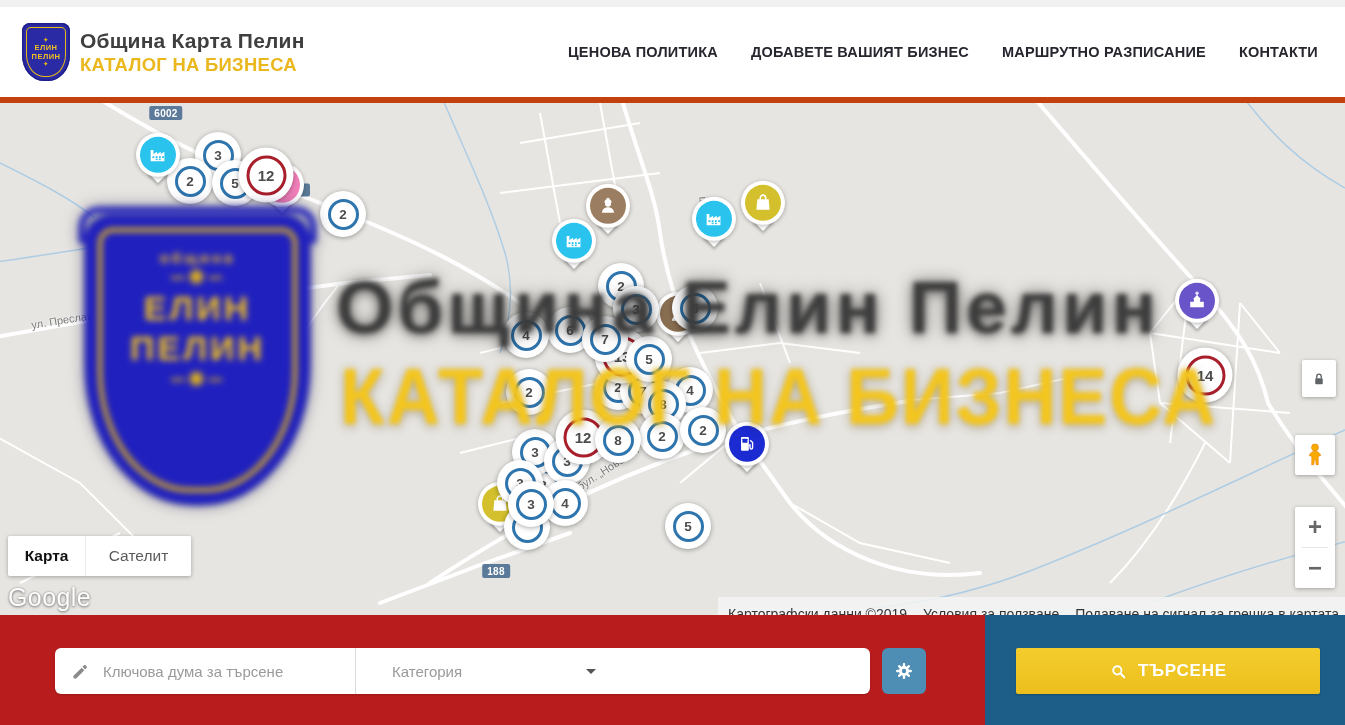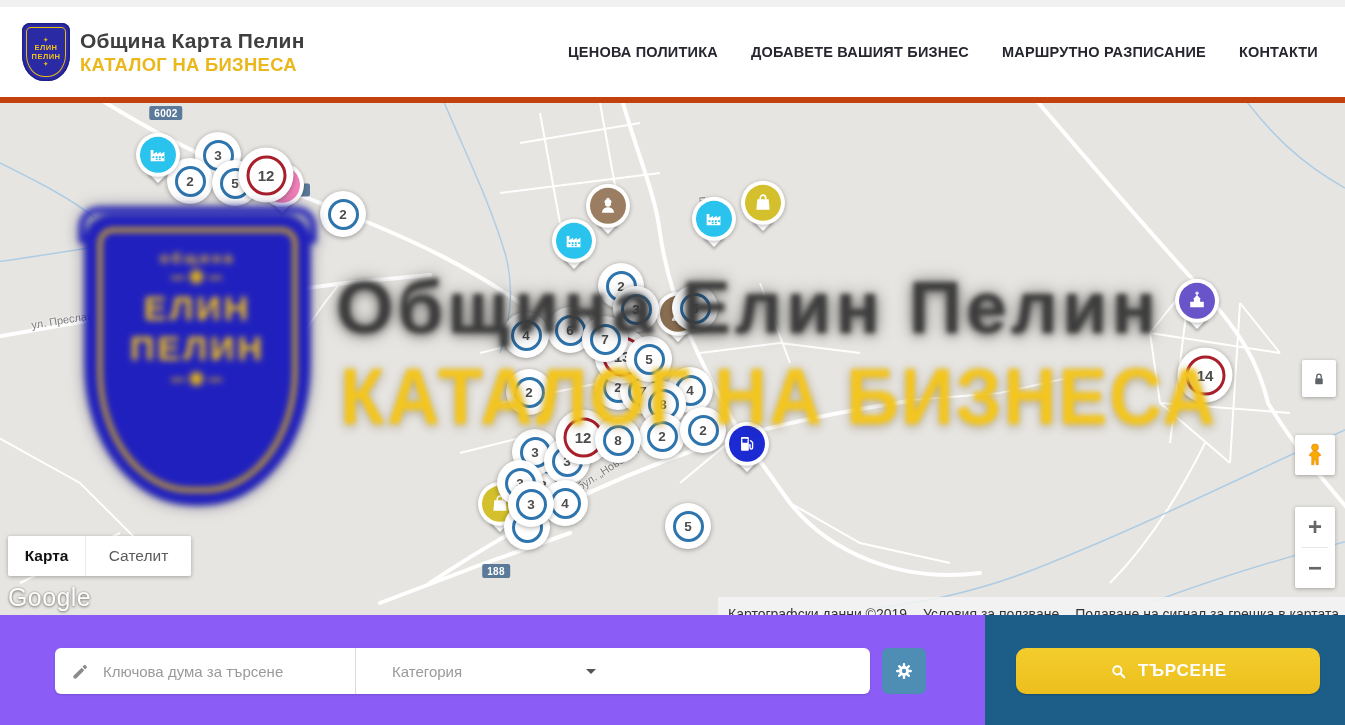--- a/index.html
+++ b/index.html
@@ -105,21 +105,21 @@
   #google-logo { position:absolute; left:8px; top:480px; z-index:40; color:#fff;
     font-size:25px; font-weight:500; letter-spacing:.4px; cursor:pointer;
     text-shadow:0 1px 3px rgba(0,0,0,.45), 0 0 2px rgba(0,0,0,.3); }
   #attribution { position:absolute; right:0; top:494px; height:34px; z-index:40;
     background:rgba(245,245,245,.85); display:flex; align-items:center; gap:16px;
     padding:0 6px 0 10px; font-size:14px; color:#333; }
   #attribution .link { cursor:pointer; }
 
   
   #searchbar { position:absolute; left:0; top:615px; width:1345px; height:110px;
-    background:#8b5cf6; z-index:100; }
+    background:#b91c1c; z-index:100; }
   #searchbar .right-zone { position:absolute; left:985px; top:0; width:360px; height:110px;
     background:#1d5e89; }
   #search-fields { position:absolute; left:55px; top:33px; width:815px; height:46px;
     background:#fff; border-radius:6px; display:flex; align-items:stretch;
     box-shadow:0 1px 2px rgba(0,0,0,.15); }
   .sf-seg { display:flex; align-items:center; position:relative; }
   .sf-seg + .sf-seg { border-left:1px solid #d9d9d9; }
   #seg-keyword { width:300px; padding-left:16px; gap:12px; }
   #seg-keyword input { border:none; outline:none; width:230px; font-size:15px;
     color:#444; font-family:"Liberation Sans",sans-serif; }
@@ -128,21 +128,21 @@
   #seg-location { width:258px; padding-left:18px; cursor:pointer; }
   .sf-label { font-size:15px; color:#9a9a9a; }
   .caret { position:absolute; right:16px; top:50%; margin-top:-2px; width:0; height:0;
     border-left:5px solid transparent; border-right:5px solid transparent;
     border-top:5px solid #555; }
   #gear-btn { position:absolute; left:882px; top:33px; width:44px; height:46px;
     background:#4e8db4; border:none; border-radius:6px; cursor:pointer;
     display:flex; align-items:center; justify-content:center; }
   #gear-btn svg { width:22px; height:22px; }
   #search-btn { position:absolute; left:1016px; top:33px; width:304px; height:46px;
-    border:none; border-radius:10px; cursor:pointer;
+    border:none; border-radius:2px; cursor:pointer;
     background:linear-gradient(#f3cd2d,#ecbf1d);
     display:flex; align-items:center; justify-content:center; gap:10px;
     color:#fff; font-size:17px; font-weight:bold; letter-spacing:.8px;
     font-family:"Liberation Sans",sans-serif; font-stretch:condensed;
     box-shadow:0 1px 2px rgba(0,0,0,.2); }
   #search-btn svg { width:19px; height:19px; }
 </style>
 </head>
 <body>
 

